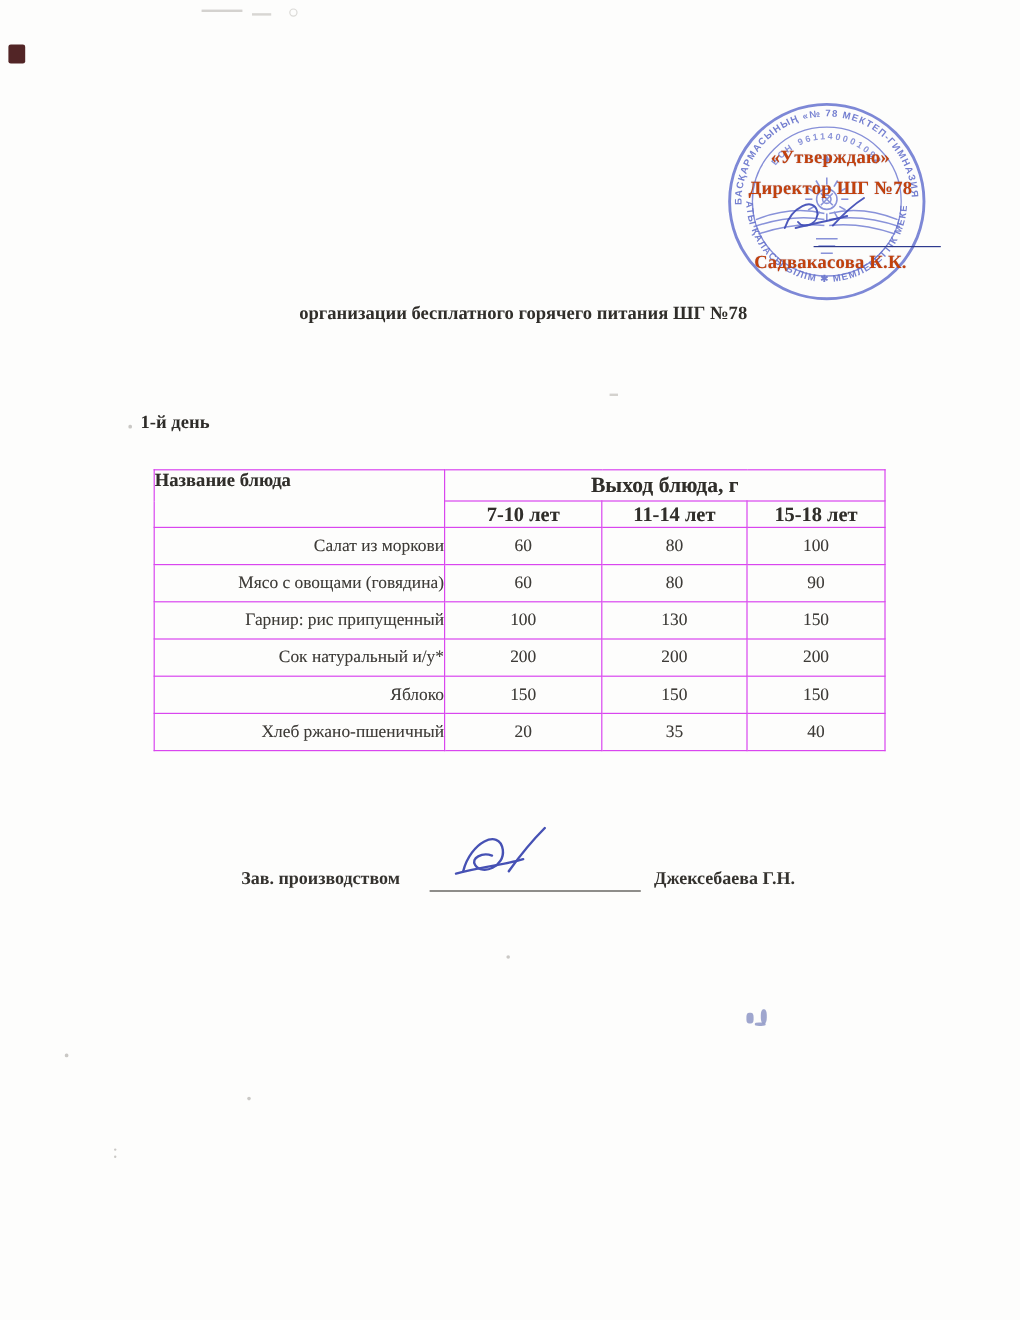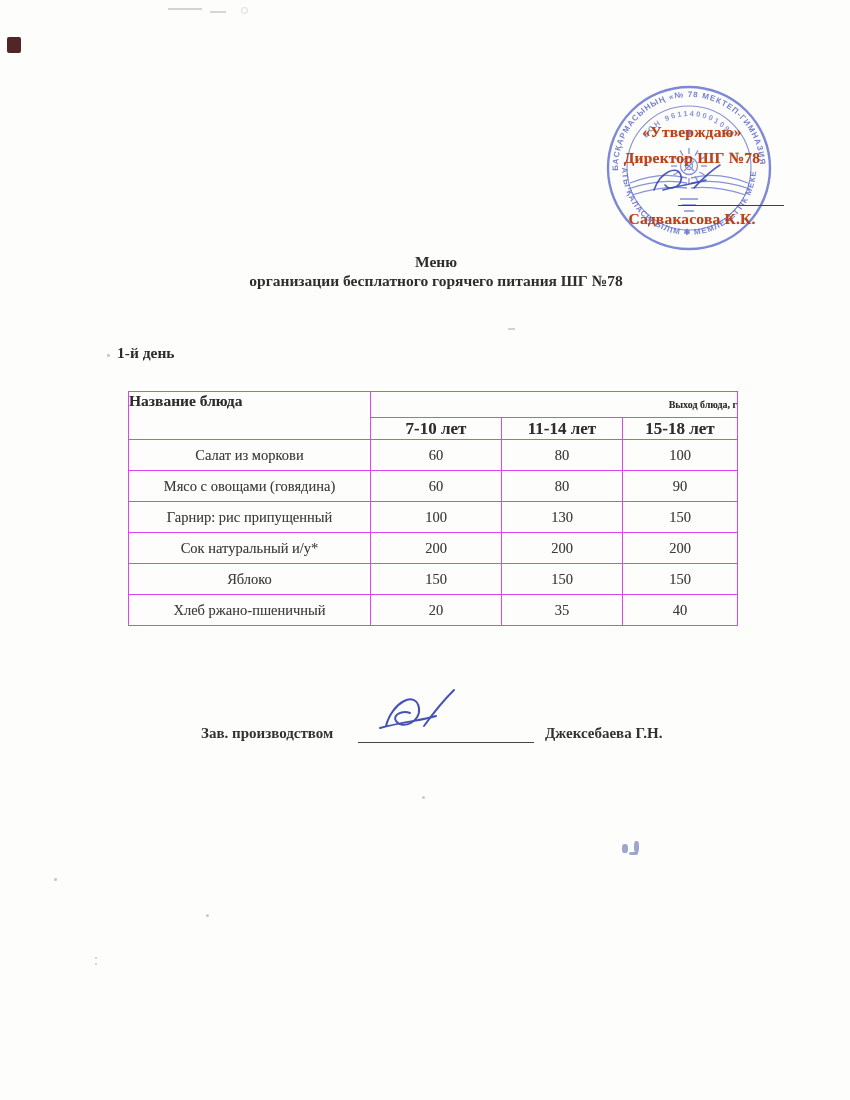--- a/index.html
+++ b/index.html
@@ -33,23 +33,23 @@
   .title-week{font-size:21px;margin-top:3px;letter-spacing:.3px;}
   .day-label{position:absolute;left:117px;top:344px;font-size:15.5px;font-weight:bold;color:#2e2c29;}
   
   .menu-table{
     position:absolute;left:128px;top:391px;width:609px;border-collapse:collapse;table-layout:fixed;
     font-size:14.5px;color:#3e3c38;text-shadow:0 0 .4px rgba(80,78,74,.4);
   }
   .menu-table th,.menu-table td{border:1px solid #d946ef;padding:0;}
   .menu-table{border:1.5px solid #5d5b57;}
   .th-name{font-size:15.5px;color:#302e2a;text-align:left;vertical-align:top;padding:4px 0 0 8px;}
-  .th-group{font-size:10px;color:#302e2a;text-align:right;padding-left:42px;height:25px;}
+  .th-group{font-size:18px;color:#302e2a;text-align:center;padding-left:42px;height:25px;}
   .th-age{font-size:17px;color:#302e2a;text-align:center;padding-left:8px;height:21px;}
-  .td-dish{text-align:center;padding-left:7px;height:30px;margin-left:32px;}
+  .td-dish{text-align:right;padding-left:7px;height:30px;margin-left:32px;}
   .td-num{text-align:center;height:30px;margin-top:19px;}
   
   .footer-label{position:absolute;left:201px;top:725px;font-weight:bold;font-size:15px;color:#34322e;}
   .footer-line{position:absolute;left:358px;top:742px;width:176px;border-top:1.5px solid #474540;}
   .footer-name{position:absolute;left:545px;top:725px;font-weight:bold;font-size:15px;color:#34322e;}
   .footer-sig{position:absolute;left:372px;top:686px;}
 </style>
 </head>
 <body>
 
@@ -126,21 +126,20 @@
           <path d="M15 28 C30 24 44 22 58 18"></path>
           <path d="M46 26 C56 15 64 8 72 3"></path>
         </g>
       </svg>
       <div class="sig-line"></div>
     </div>
     <div class="l3">Садвакасова К.К.</div>
   </div>
 
   <div class="title-block">
-    <div>Меню</div>
     <div class="inner">
       <div>организации бесплатного горячего питания ШГ №78</div>
     </div>
   </div>
 
   <div class="day-label">1-й день</div>
 
   <table class="menu-table">
     <colgroup>
       <col style="width:242px">

